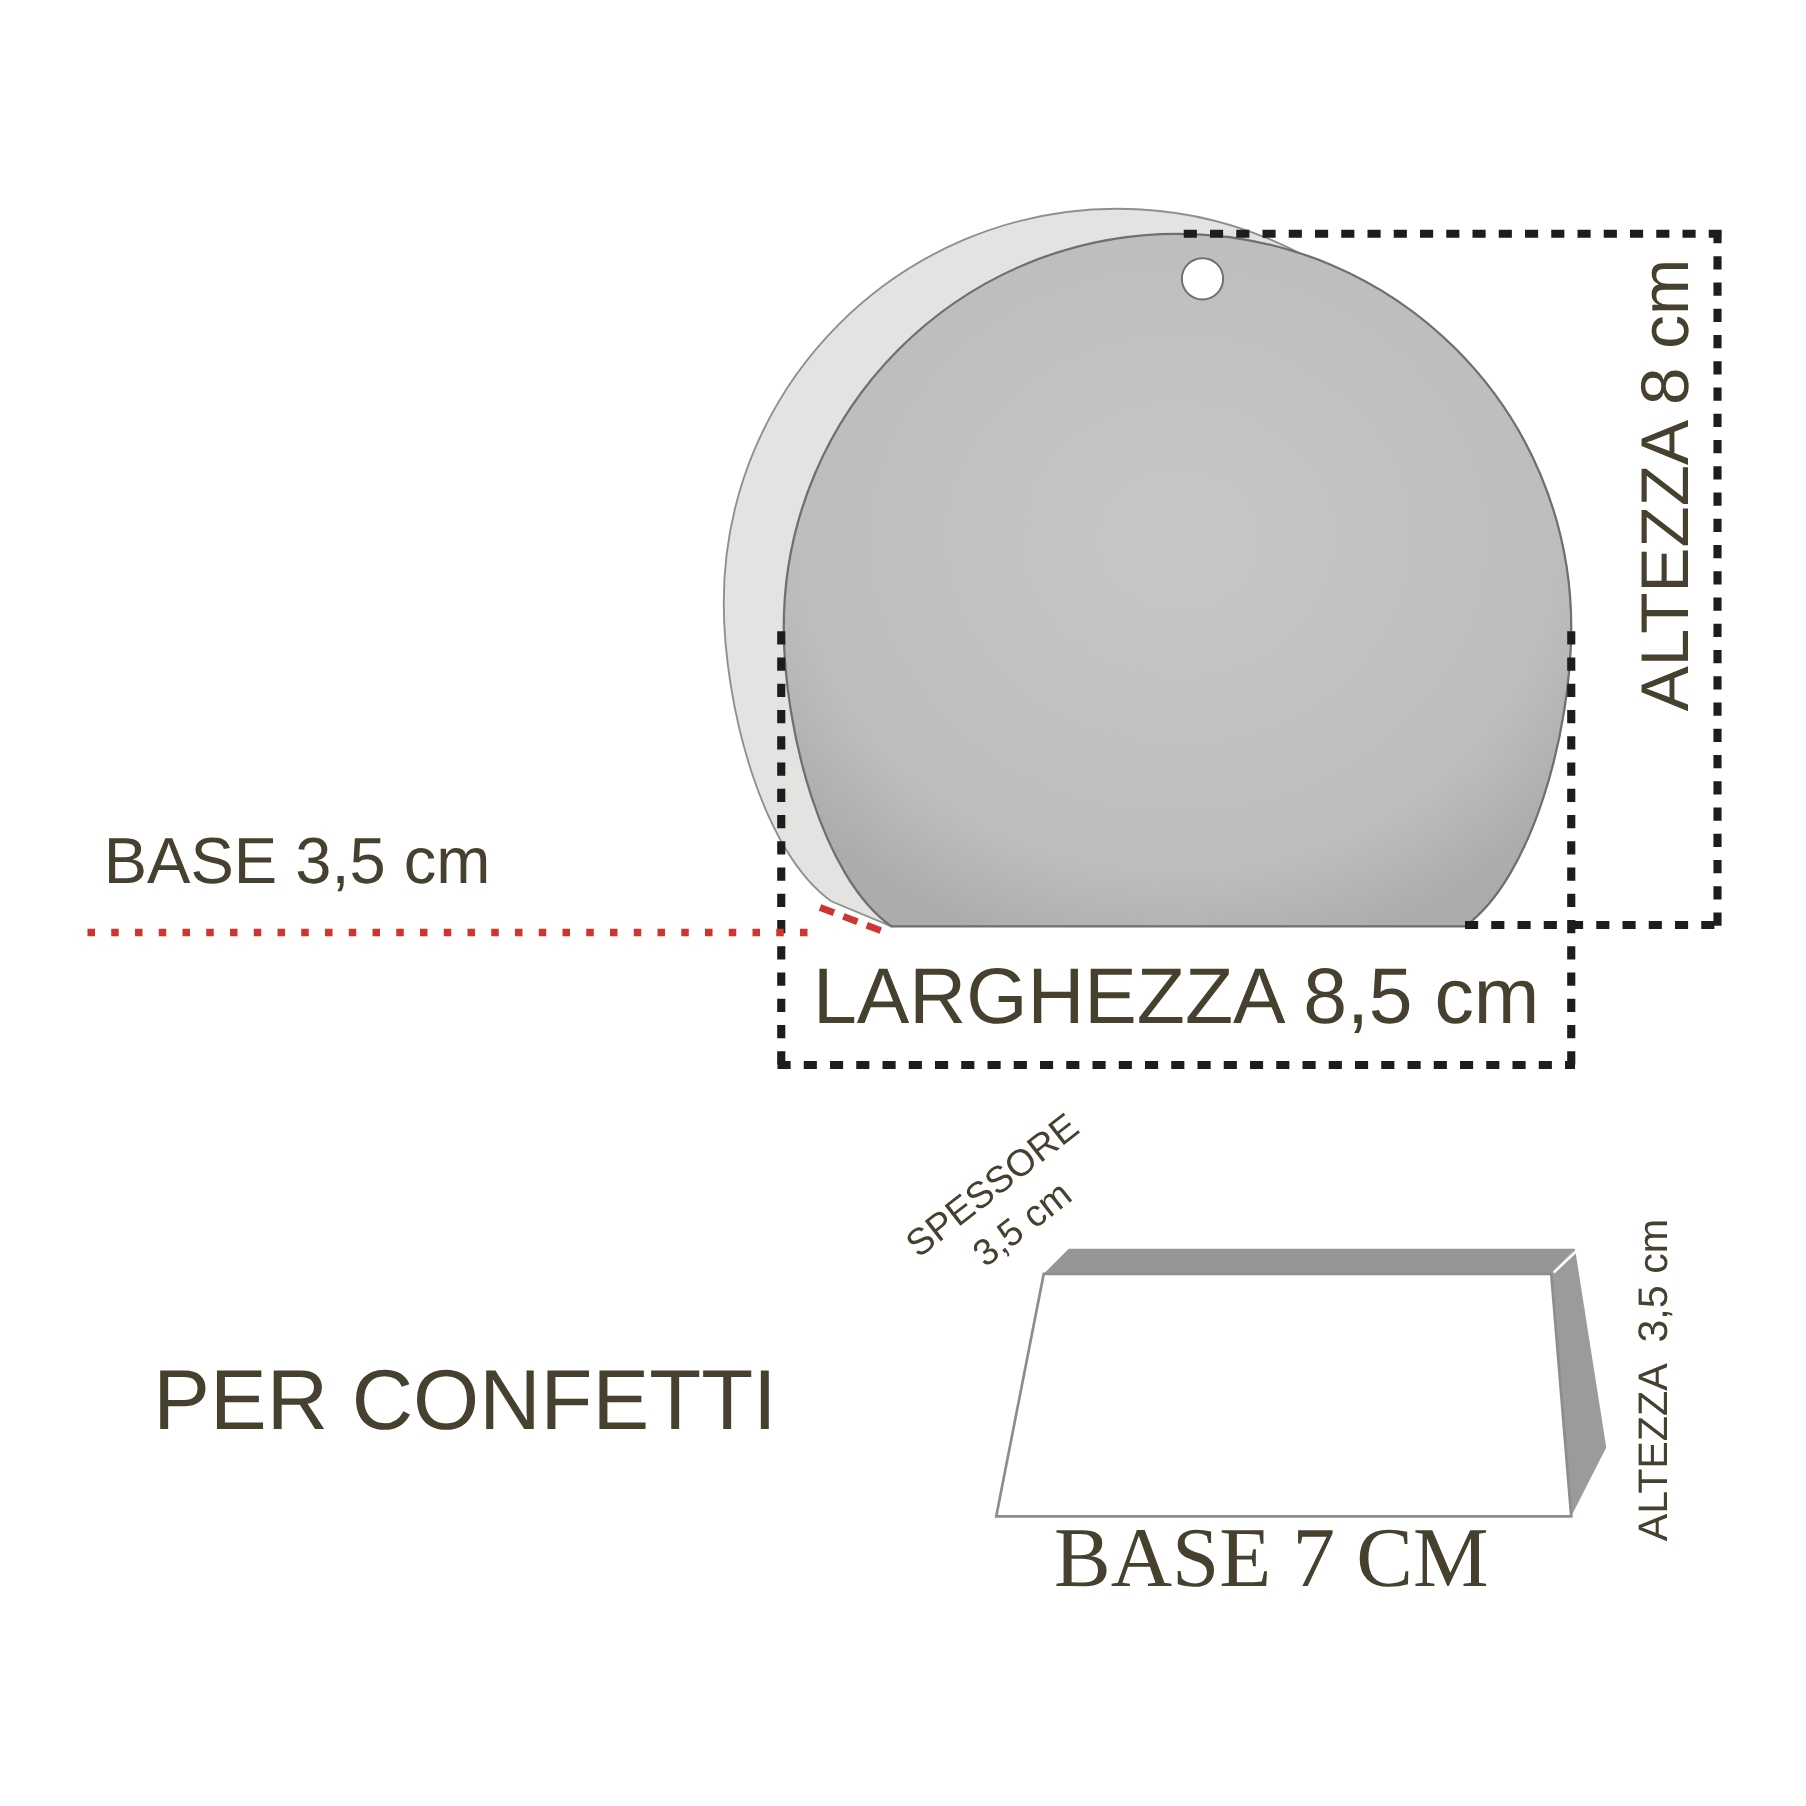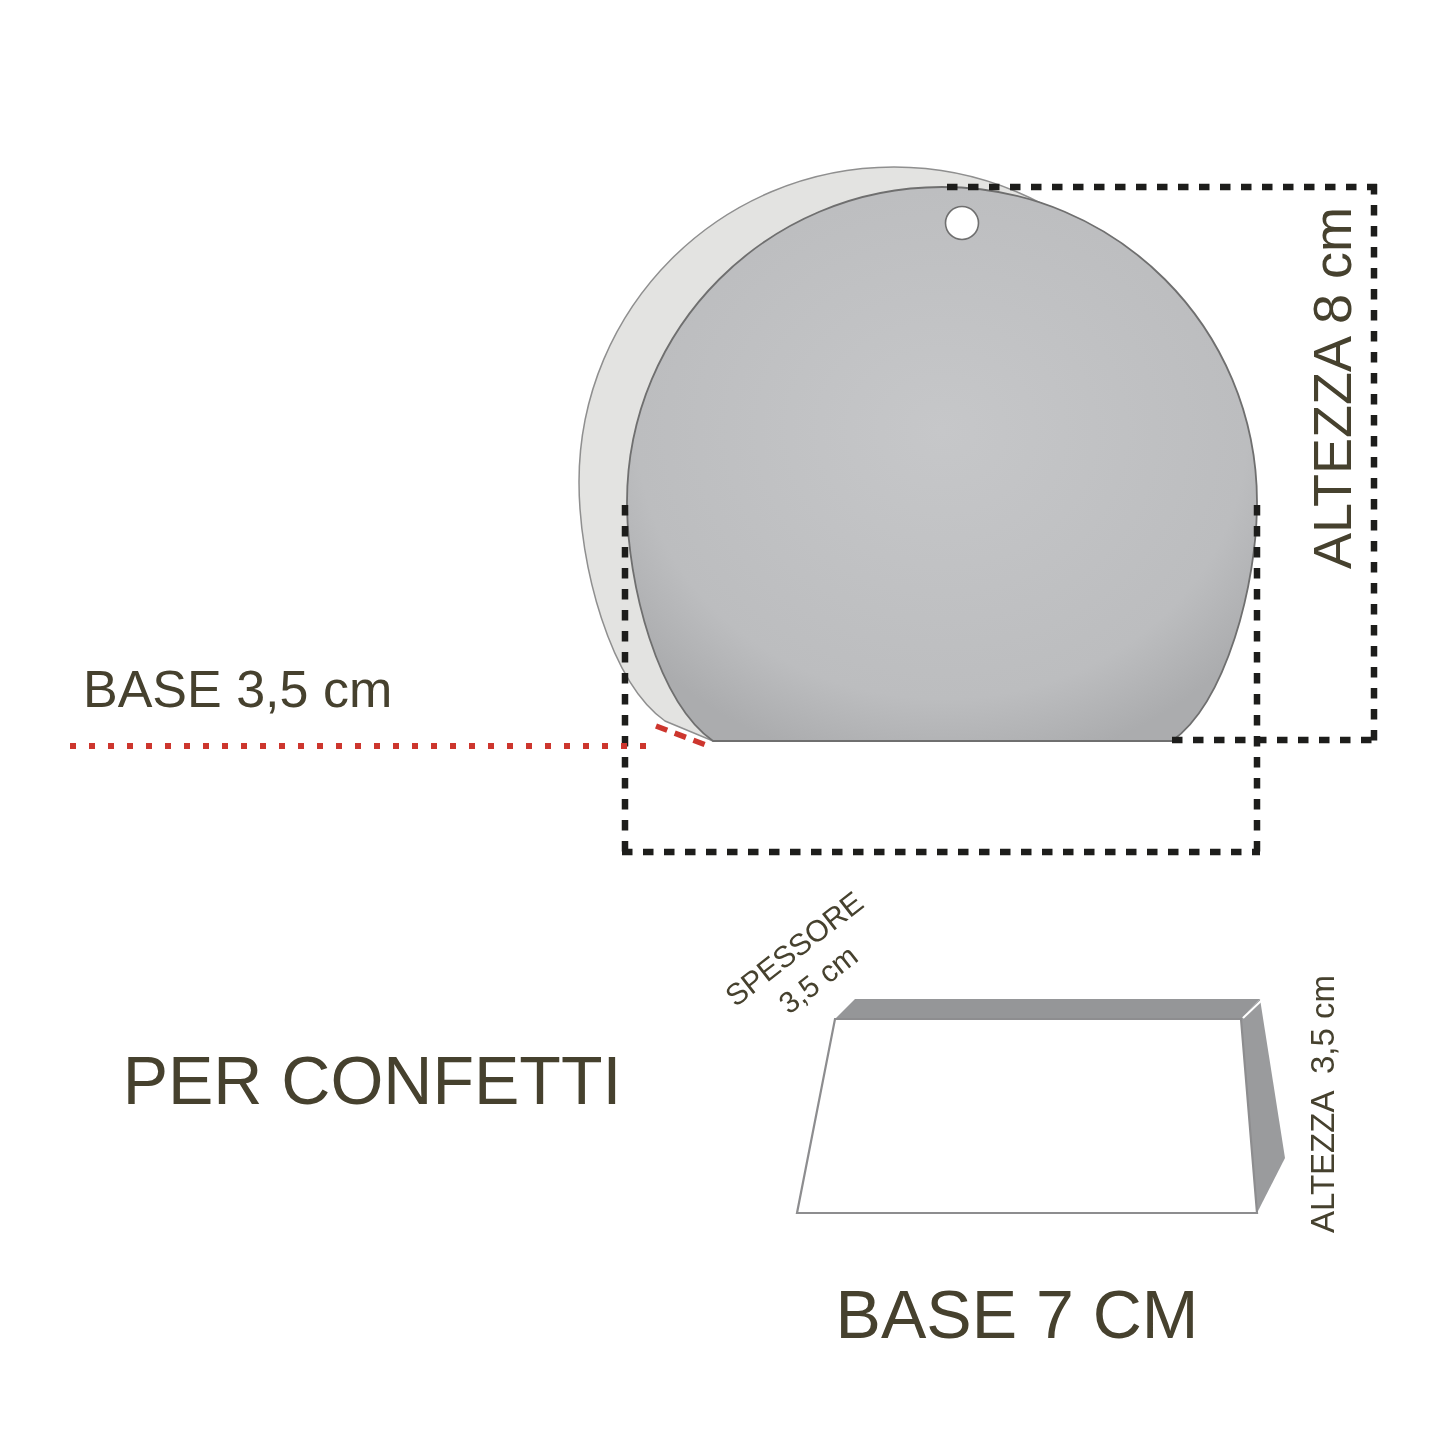--- a/index.html
+++ b/index.html
@@ -18,30 +18,30 @@
     white-space:nowrap;
     -webkit-font-smoothing:antialiased;
   }
   .lbl-base35{left:83px;top:663px;font-size:52px;}
   .lbl-larghezza{left:941px;top:766px;font-size:63px;transform:translateX(-50%);}
   .lbl-altezza8{
     left:1332px;top:388px;font-size:54px;
     transform:translate(-50%,-50%) rotate(-90deg);
   }
   .lbl-capacity{left:372px;top:1030px;font-size:68px;transform:translateX(-50%);text-align:center;}
-  .lbl-capacity .line2{margin-top:16px;}
+  .lbl-capacity .line2{margin-top:56px;}
   .lbl-spessore{
     left:806px;top:964px;font-size:30px;line-height:1.3;text-align:center;
     transform:translate(-50%,-50%) rotate(-38deg);
   }
   .lbl-altezza35{
     left:1322px;top:1104px;font-size:33px;white-space:pre;
     transform:translate(-50%,-50%) rotate(-90deg);
   }
-  .lbl-base7{left:1017px;top:1280px;font-size:68px;transform:translateX(-50%);}
+  .lbl-base7{left:1017px;top:1212px;font-size:68px;transform:translateX(-50%);font-family:Liberation Serif, serif;}
 </style>
 </head>
 <body>
 
 <div id="stage">
 
   <svg id="diagram-svg" width="1445" height="1445" viewBox="0 0 1445 1445">
     <defs>
       <radialGradient id="gFront" cx="50%" cy="44%" r="62%">
         <stop offset="0%" stop-color="#c6c7c9"></stop>
@@ -86,20 +86,21 @@
     <g>
       <path d="M 835,1019 L 855,999 L 1260,999 L 1241,1019 Z" fill="#959698" stroke="none"></path>
       <path d="M 1241,1019 L 1260,999 L 1285,1158 L 1257,1213 Z" fill="#9a9b9d" stroke="none"></path>
       <line x1="1243" y1="1018" x2="1262" y2="1000" stroke="#ffffff" stroke-width="2"></line>
       <path d="M 835,1019 L 1241,1019 L 1257,1213 L 797,1213 Z" fill="#ffffff" stroke="#8d8d8f" stroke-width="2.2"></path>
     </g>
   </svg>
 
   <div class="lbl lbl-base35">BASE 3,5 cm</div>
 
+  <div class="lbl lbl-larghezza">LARGHEZZA 8,5 cm</div>
 
   <div class="lbl lbl-altezza8">ALTEZZA 8 cm</div>
 
   <div class="lbl lbl-capacity">
     <div class="line2">PER CONFETTI</div>
   </div>
 
   <div class="lbl lbl-spessore">
     <div>SPESSORE</div>
     <div>3,5 cm</div>

